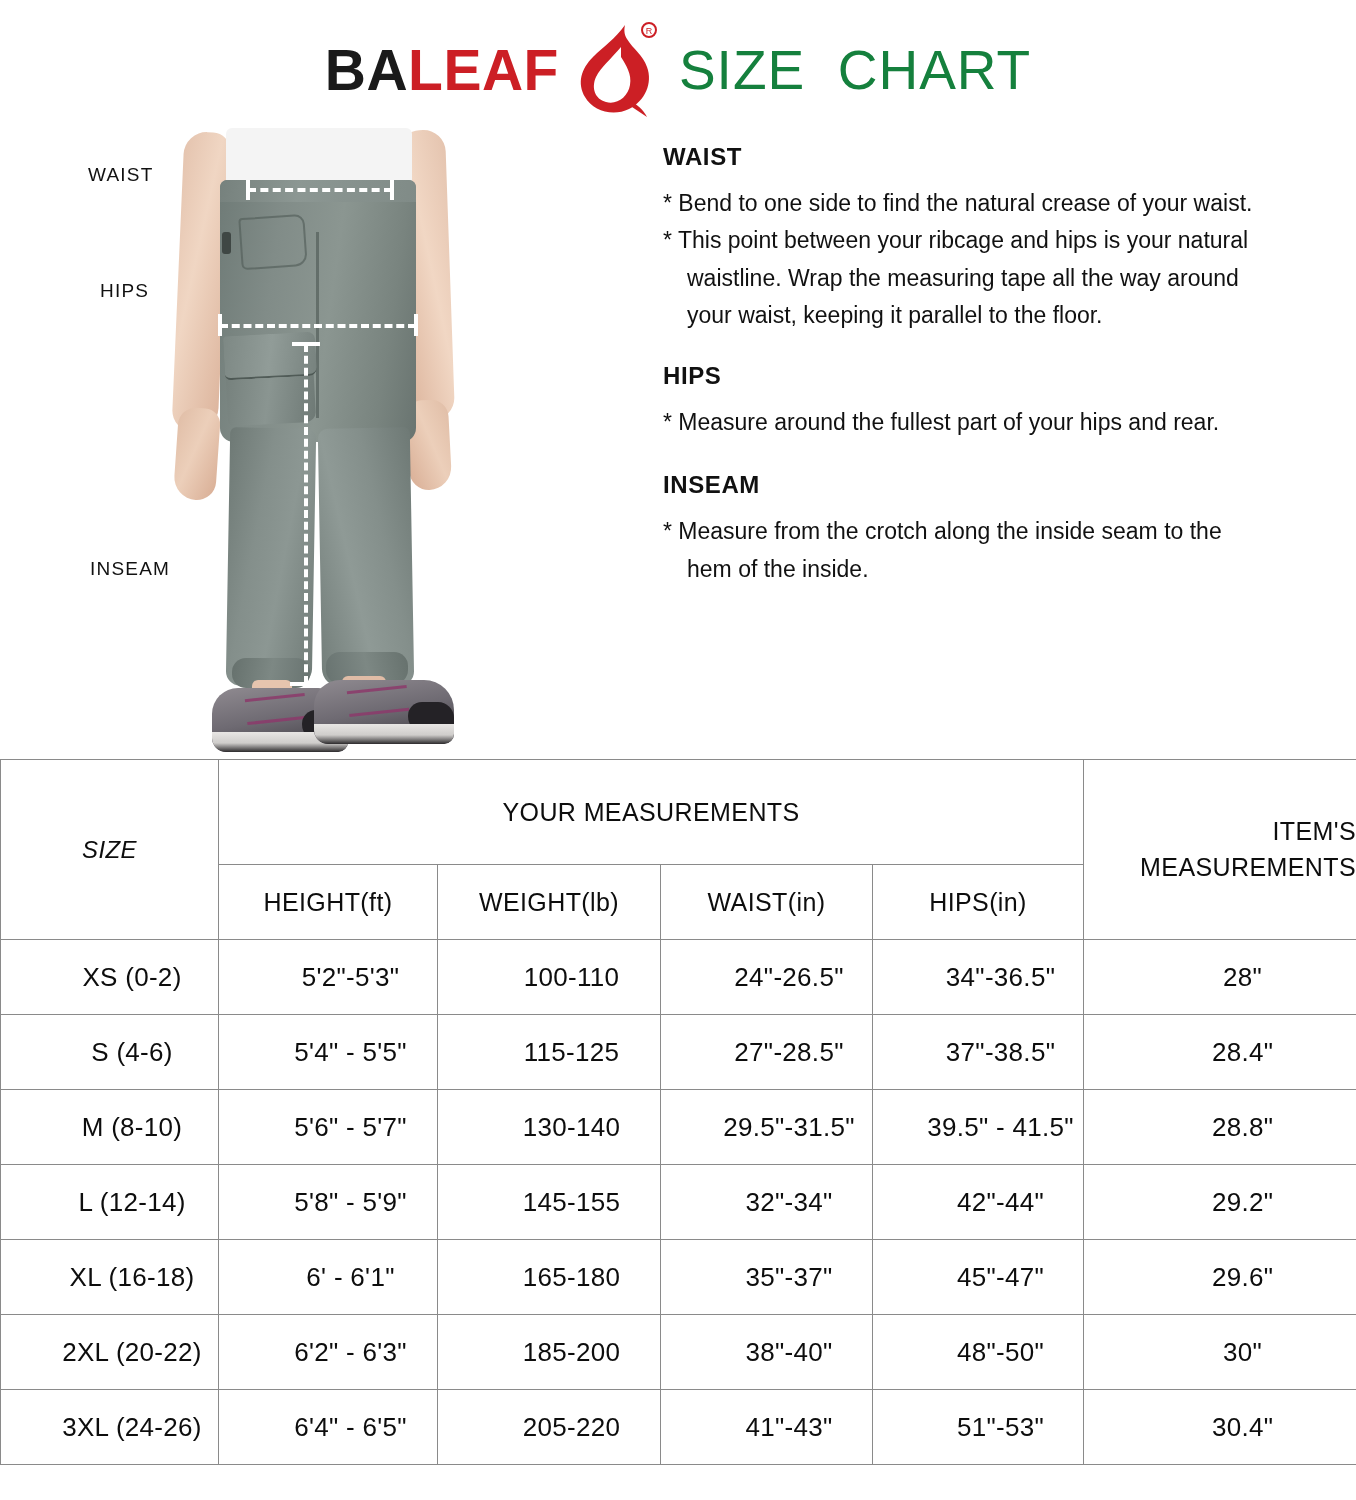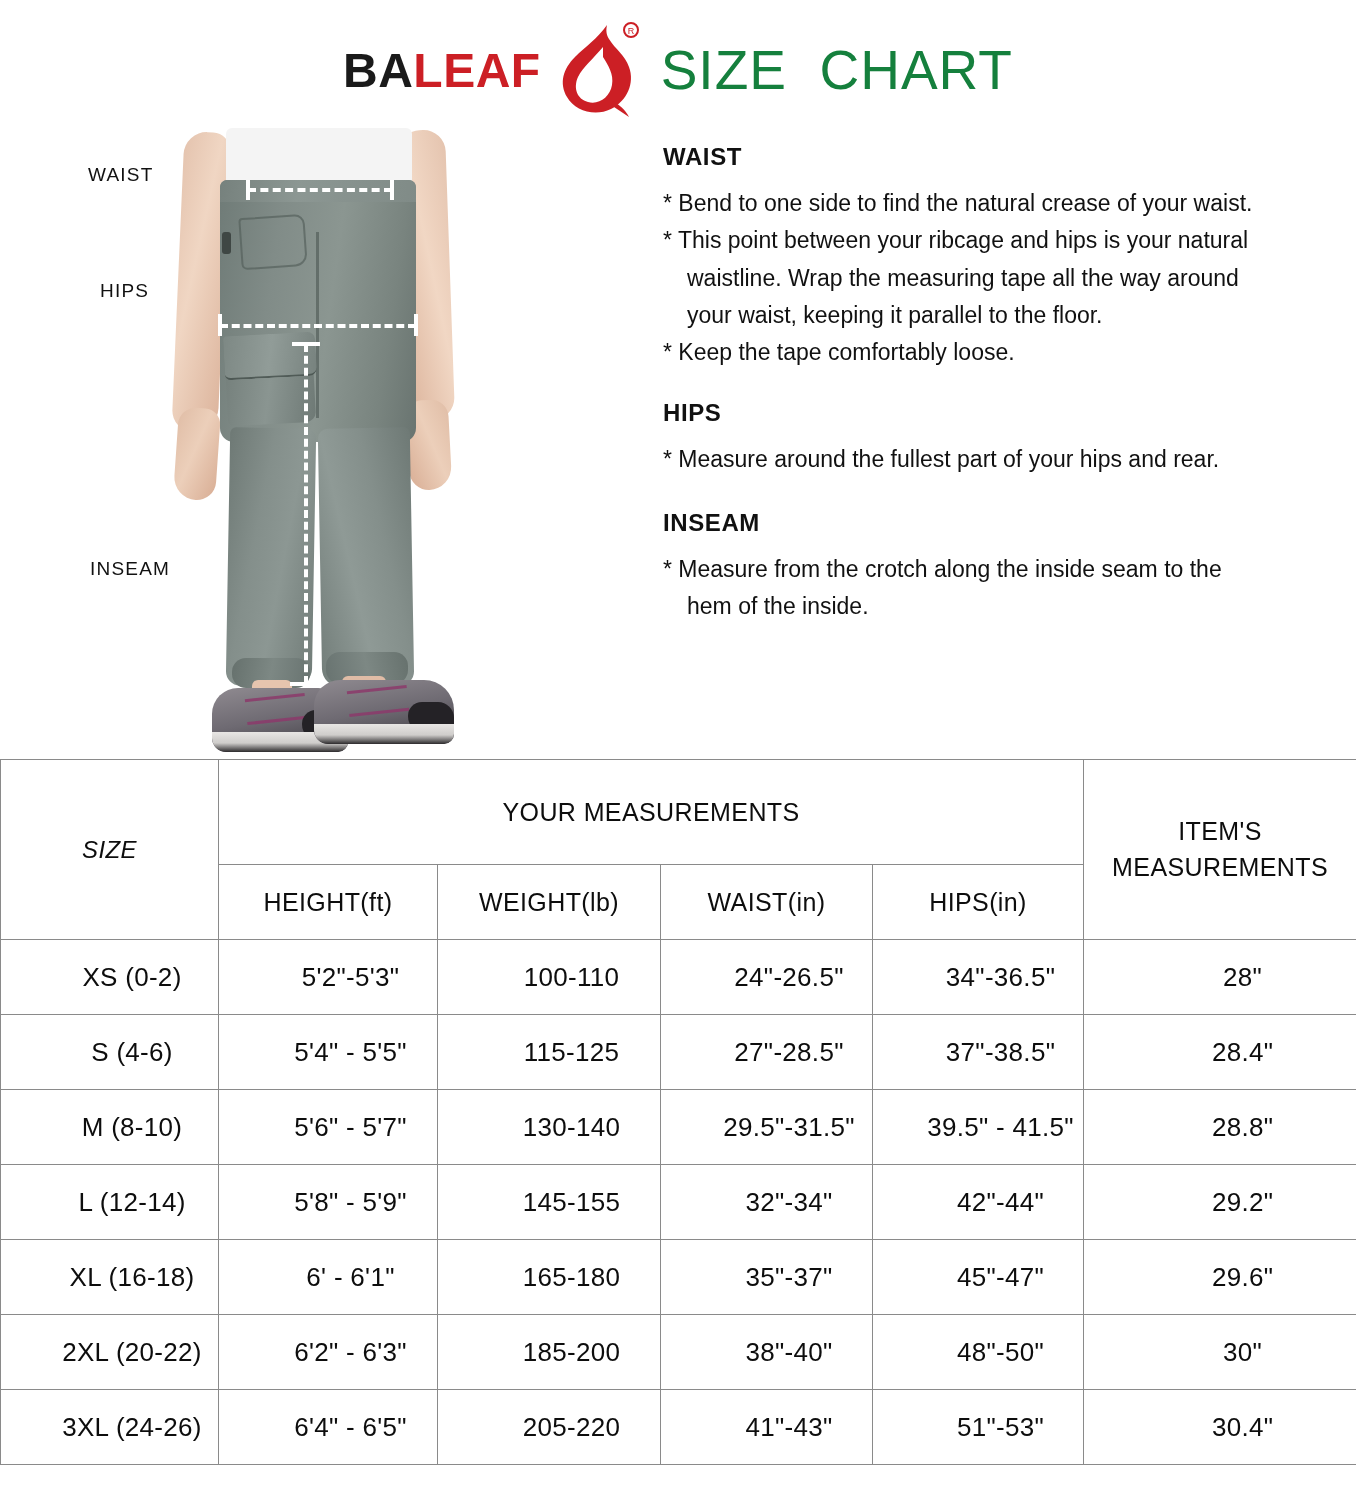--- a/index.html
+++ b/index.html
@@ -19,21 +19,21 @@
 
   
   .header {
     position: absolute;
     top: 18px; left: 0; width: 1356px; height: 105px;
     display: flex;
     align-items: center;
     justify-content: center;
   }
   .brand {
-    font-size: 48px;
+    font-size: 57px;
     font-weight: 700;
     letter-spacing: 0.5px;
     line-height: 1;
     display: flex;
     align-items: baseline;
   }
   .brand .ba { color: #1a1a1a; }
   .brand .leaf { color: #cc1f25; }
 
   .logo-mark {
@@ -312,21 +312,21 @@
     letter-spacing: .4px;
   }
   .size-table td {
     font-size: 26px;
     height: 75px;
     letter-spacing: .3px;
     padding-left: 45px;
   }
   th.c-size { width: 218px; height: 180px; font-size: 24px; font-style: italic; }
   th.c-your { height: 105px; }
-  th.c-item { width: 273px; height: 180px; line-height: 1.42; }
+  th.c-item { width: 273px; height: 180px; line-height: 1.42; text-align: right; }
   th.sub { height: 75px; }
   col.w-h  { width: 219px; }
   col.w-w  { width: 223px; }
   col.w-wa { width: 212px; }
   col.w-hi { width: 211px; }
 </style>
 </head>
 <body>
 
 <div class="page">
@@ -406,21 +406,20 @@
   </div>
 
   <div class="guide">
 
     <div class="guide-block">
       <div class="guide-h">WAIST</div>
       <div class="guide-li">* Bend to one side to find the natural crease of your waist.</div>
       <div class="guide-li">* This point between your ribcage and hips is your natural</div>
       <div class="guide-li cont-wrap"><span class="cont">waistline. Wrap the measuring tape all the way around</span></div>
       <div class="guide-li cont-wrap"><span class="cont">your waist, keeping it parallel to the floor.</span></div>
-      <div class="guide-li">* Keep the tape comfortably loose.</div>
     </div>
 
     <div class="guide-block hips">
       <div class="guide-h">HIPS</div>
       <div class="guide-li">* Measure around the fullest part of your hips and rear.</div>
     </div>
 
     <div class="guide-block">
       <div class="guide-h">INSEAM</div>
       <div class="guide-li">* Measure from the crotch along the inside seam to the</div>

